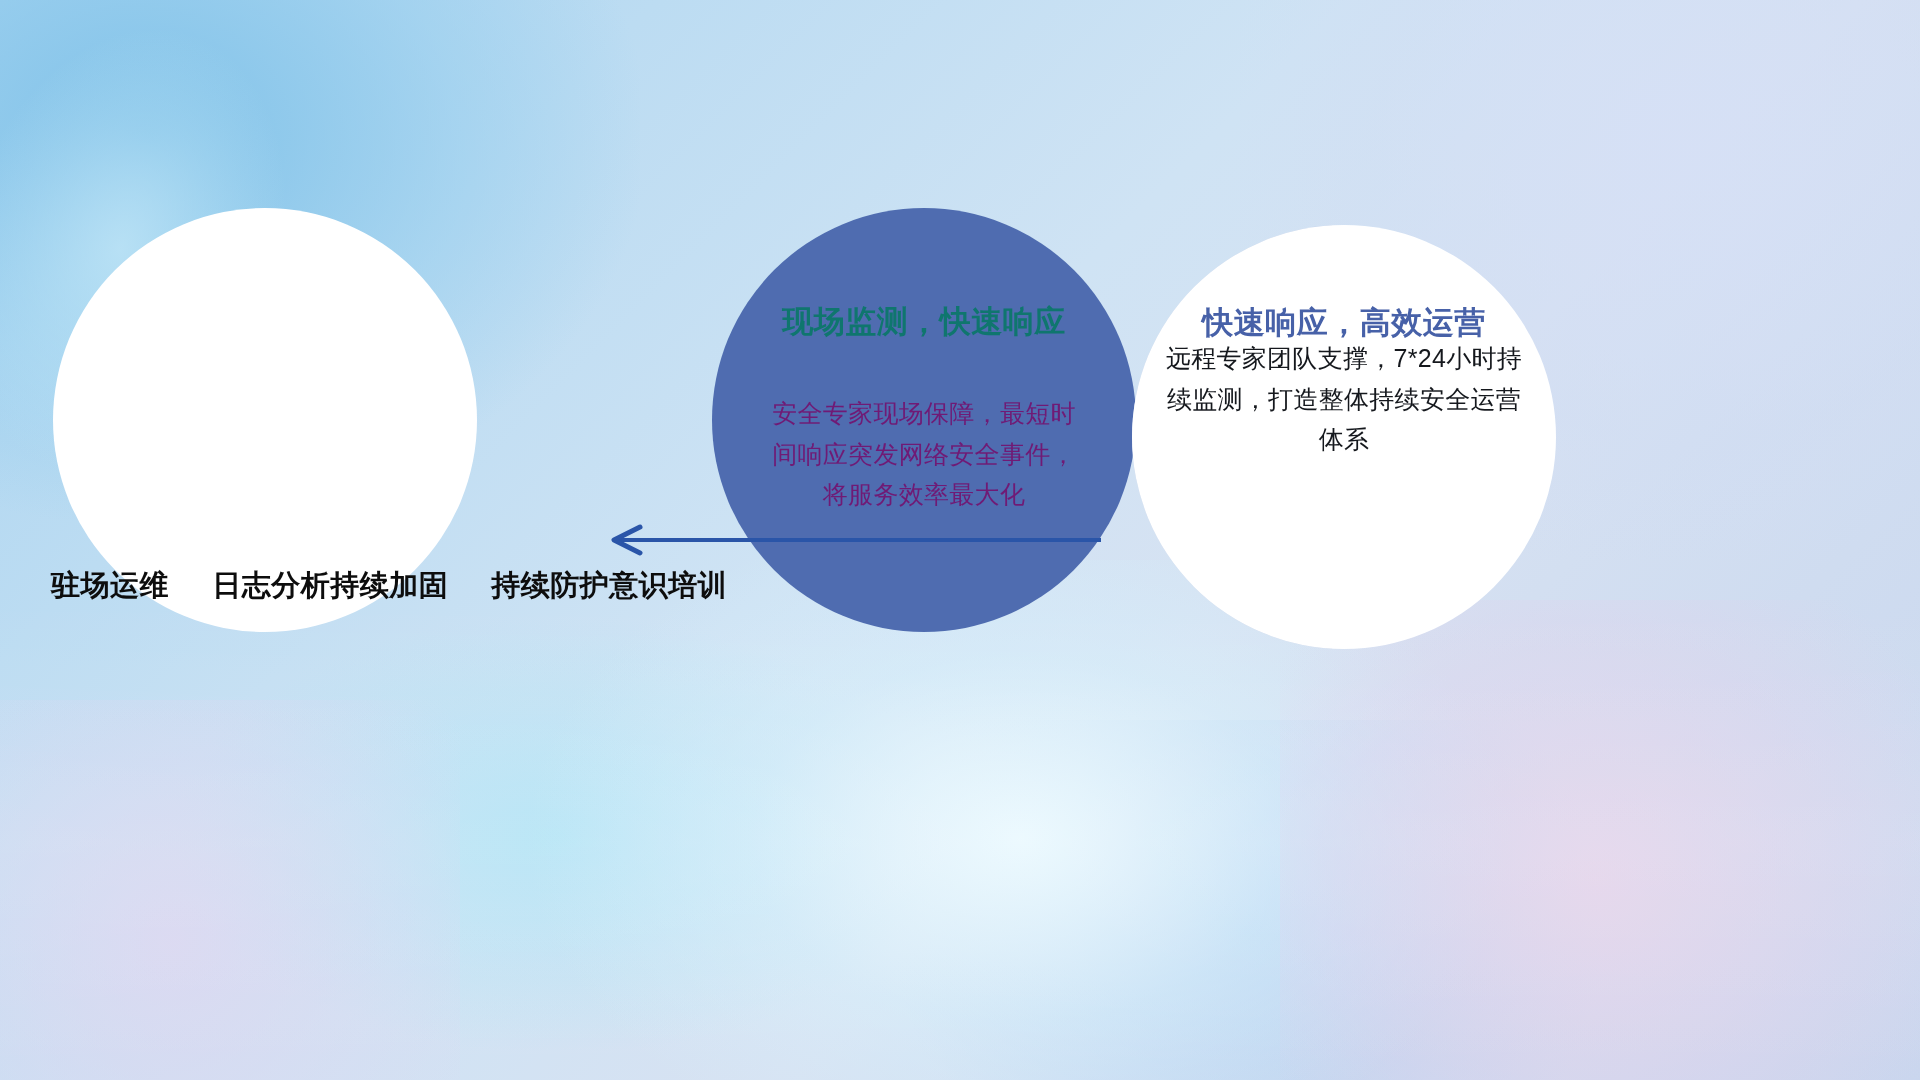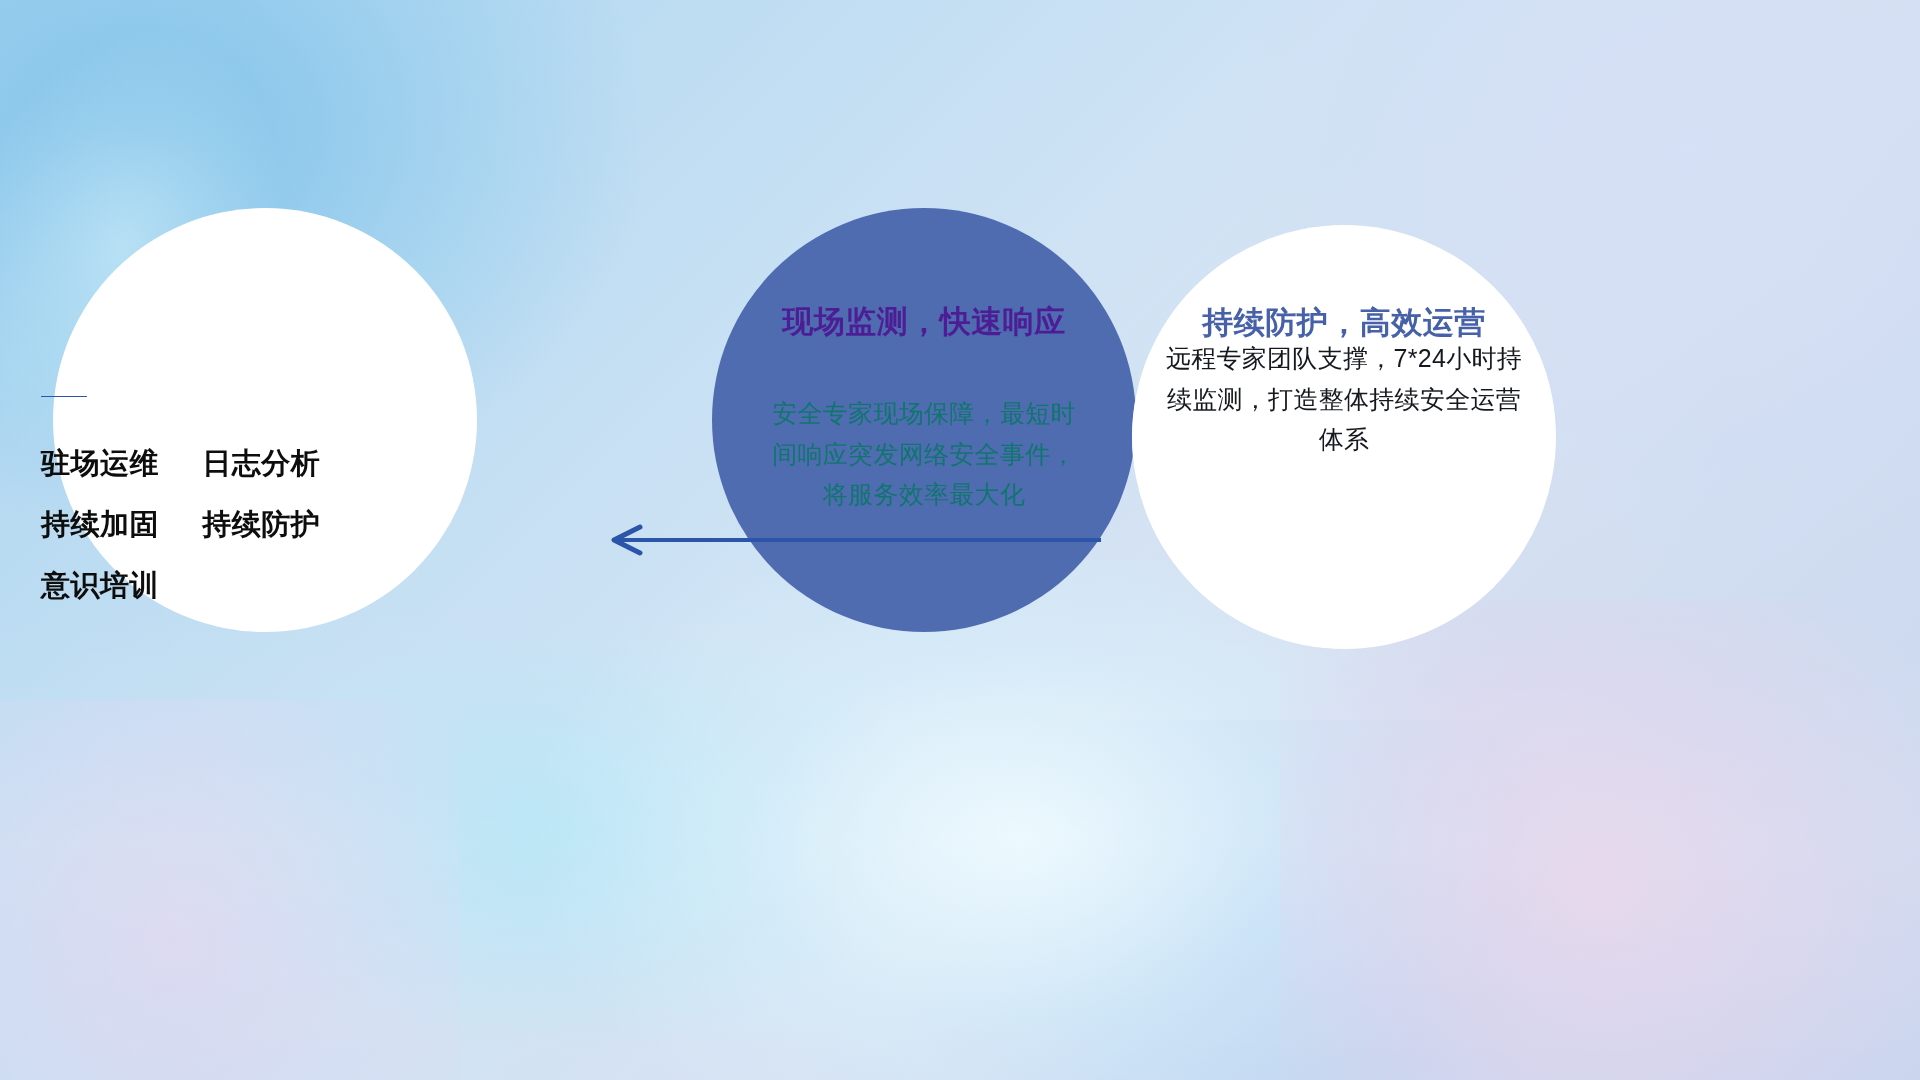--- a/index.html
+++ b/index.html
@@ -74,45 +74,45 @@
   }
   
   #overlap-wedge{
     left:1132px;top:225px;width:424px;height:424px;
     background:#c6d2e9;
     clip-path:inset(0 224px 0 0);
   }
 
   
   #left-content{
-    position:absolute;left:41px;top:208px;width:424px;height:424px;
-    display:flex;flex-direction:column;align-items:flex-start;justify-content:flex-start;
+    position:absolute;left:51px;top:208px;width:424px;height:424px;
+    display:flex;flex-direction:row;align-items:flex-end;justify-content:flex-start;
     padding-top:188px;box-sizing:border-box;
   }
   #left-divider{
     width:46px;height:4px;background:#2a55a8;border-radius:1px;margin-bottom:52px;
   }
   .left-line{
     font-size:29px;font-weight:700;color:#0d0d0d;letter-spacing:.5px;
     line-height:1;margin-bottom:32px;white-space:nowrap;
   }
   .left-line .gap{display:inline-block;width:26px;}
 
   
   #middle-content{
     position:absolute;left:712px;top:208px;width:424px;height:424px;
     display:flex;flex-direction:column;align-items:center;
     padding-top:98px;box-sizing:border-box;
   }
   #middle-title{
-    font-size:31px;font-weight:700;color:#4c1d95;white-space:nowrap;
+    font-size:31px;font-weight:700;color:#0f766e;white-space:nowrap;
     line-height:1;letter-spacing:.5px;
   }
   #middle-body{
-    margin-top:56px;font-size:25px;color:#0f766e;line-height:1.62;
+    margin-top:56px;font-size:25px;color:#701a75;line-height:1.62;
     text-align:center;width:320px;letter-spacing:.3px;
   }
 
   
   #right-content{
     position:absolute;left:1132px;top:225px;width:424px;height:424px;
     display:flex;flex-direction:column;align-items:center;
     padding-top:82px;box-sizing:border-box;
   }
   #right-title{
@@ -169,21 +169,21 @@
       <span>意识培训</span>
     </div>
   </div>
 
   <div id="middle-content">
     <div id="middle-title">现场监测，快速响应</div>
     <div id="middle-body">安全专家现场保障，最短时间响应突发网络安全事件，将服务效率最大化</div>
   </div>
 
   <div id="right-content">
-    <div id="right-title">持续防护，高效运营</div>
+    <div id="right-title">快速响应，高效运营</div>
     <div id="right-body">远程专家团队支撑，7*24小时持续监测，打造整体持续安全运营体系</div>
   </div>
 
   <svg id="arrow" viewBox="0 0 510 36">
     <line x1="505" y1="18" x2="22" y2="18" stroke="#2a55a8" stroke-width="4"></line>
     <polyline points="44,5 18,18 44,31" fill="none" stroke="#2a55a8" stroke-width="5" stroke-linecap="round" stroke-linejoin="round"></polyline>
   </svg>
 
 </div>
 

